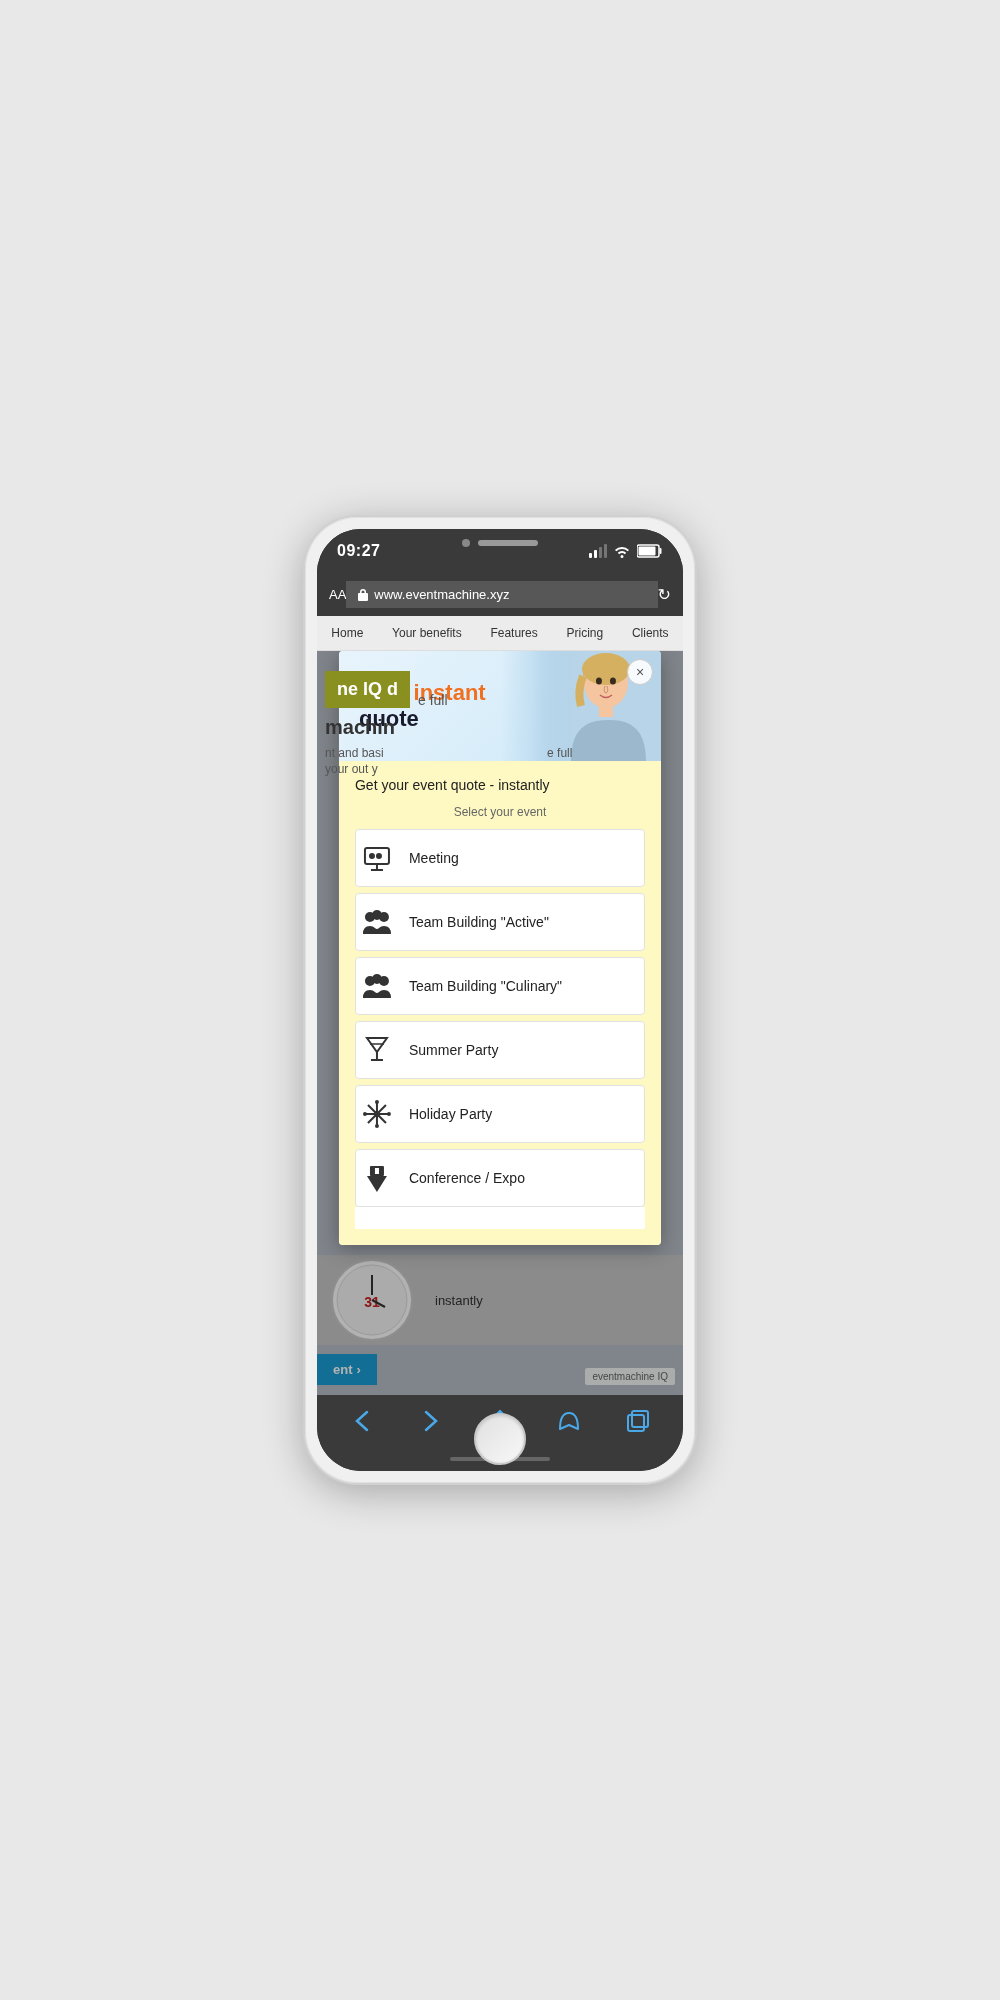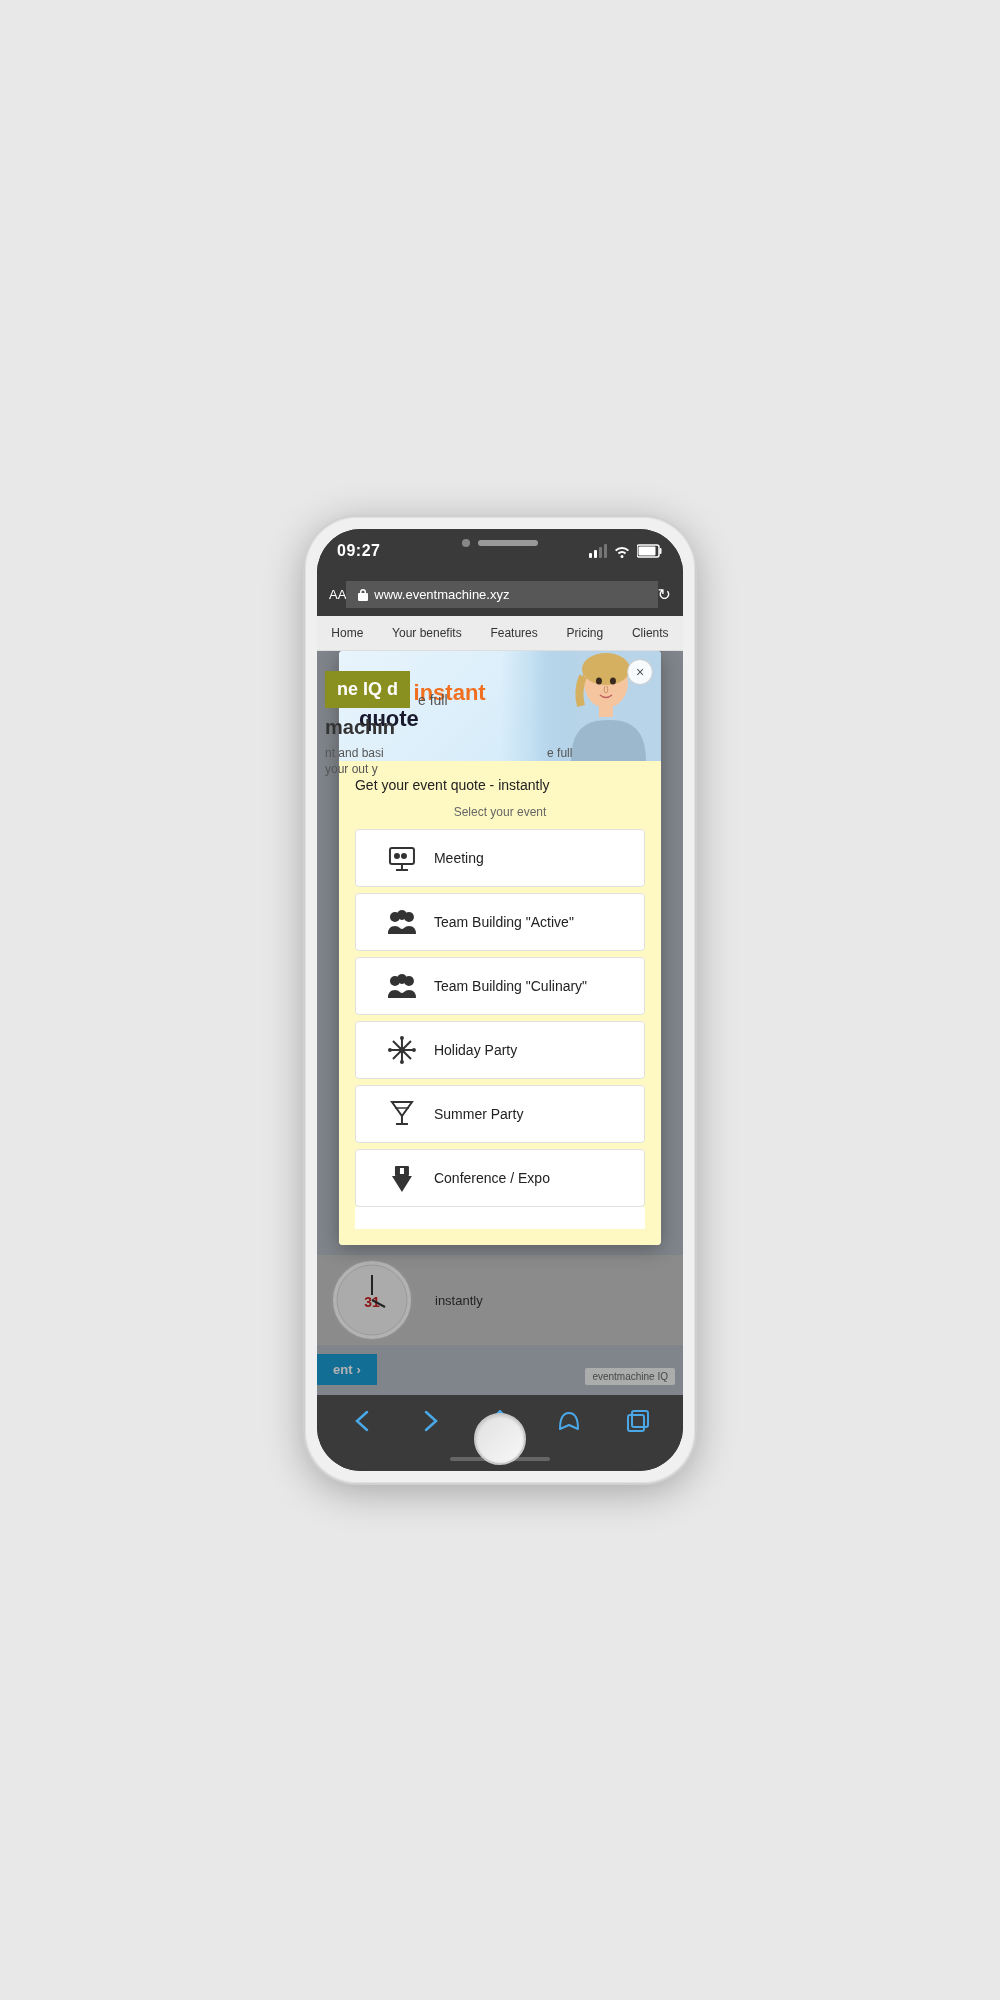--- a/index.html
+++ b/index.html
@@ -248,21 +248,21 @@
     .event-list {
       display: flex;
       flex-direction: column;
       gap: 6px;
     }
 
     .event-item {
       display: flex;
       align-items: center;
       gap: 16px;
-      padding: 12px 30px;
+      padding: 12px 5px;
       border: 1px solid #e0e0e0;
       border-radius: 4px;
       cursor: pointer;
       background: white;
     }
 
     .event-icon {
       width: 32px;
       height: 32px;
       display: flex;
@@ -526,52 +526,52 @@
                   <circle cx="22" cy="8" r="5" fill="#333"></circle>
                   <circle cx="15" cy="6" r="5" fill="#333"></circle>
                   <path d="M1 25 Q1 17 8 17 Q11 17 13 19 Q14 20 15 20 Q16 20 17 19 Q19 17 22 17 Q29 17 29 25" fill="#333"></path>
                 </svg>
               </div>
               <span class="event-label">Team Building "Culinary"</span>
             </div>
 
             <div class="event-item">
               <div class="event-icon">
+                <svg width="24" height="28" viewBox="0 0 24 28" fill="#333">
+
+                  <path d="M2 2 L12 16 L22 2 Z" fill="none" stroke="#333" stroke-width="2"></path>
+                  <line x1="12" y1="16" x2="12" y2="24" stroke="#333" stroke-width="2"></line>
+                  <line x1="6" y1="24" x2="18" y2="24" stroke="#333" stroke-width="2"></line>
+                  <line x1="5" y1="8" x2="19" y2="8" stroke="#333" stroke-width="1.5"></line>
+                </svg>
+              </div>
+              <span class="event-label">Summer Party</span>
+            </div>
+
+            <div class="event-item">
+              <div class="event-icon">
                 <svg width="28" height="28" viewBox="0 0 28 28" fill="#333">
 
                   <line x1="14" y1="2" x2="14" y2="26" stroke="#333" stroke-width="2"></line>
                   <line x1="2" y1="14" x2="26" y2="14" stroke="#333" stroke-width="2"></line>
                   <line x1="5" y1="5" x2="23" y2="23" stroke="#333" stroke-width="2"></line>
                   <line x1="23" y1="5" x2="5" y2="23" stroke="#333" stroke-width="2"></line>
                   <circle cx="14" cy="14" r="3" fill="#333"></circle>
 
                   <circle cx="14" cy="2" r="2" fill="#333"></circle>
                   <circle cx="14" cy="26" r="2" fill="#333"></circle>
                   <circle cx="2" cy="14" r="2" fill="#333"></circle>
                   <circle cx="26" cy="14" r="2" fill="#333"></circle>
                 </svg>
               </div>
               <span class="event-label">Holiday Party</span>
             </div>
 
             <div class="event-item">
               <div class="event-icon">
-                <svg width="24" height="28" viewBox="0 0 24 28" fill="#333">
-
-                  <path d="M2 2 L12 16 L22 2 Z" fill="none" stroke="#333" stroke-width="2"></path>
-                  <line x1="12" y1="16" x2="12" y2="24" stroke="#333" stroke-width="2"></line>
-                  <line x1="6" y1="24" x2="18" y2="24" stroke="#333" stroke-width="2"></line>
-                  <line x1="5" y1="8" x2="19" y2="8" stroke="#333" stroke-width="1.5"></line>
-                </svg>
-              </div>
-              <span class="event-label">Summer Party</span>
-            </div>
-
-            <div class="event-item">
-              <div class="event-icon">
                 <svg width="26" height="28" viewBox="0 0 26 28" fill="#333">
 
                   <rect x="6" y="2" width="14" height="10" rx="1" fill="#333"></rect>
                   <path d="M3 12 L13 28 L23 12 Z" fill="#333"></path>
                   <rect x="11" y="4" width="4" height="6" fill="white"></rect>
                 </svg>
               </div>
               <span class="event-label">Conference / Expo</span>
             </div>
 

